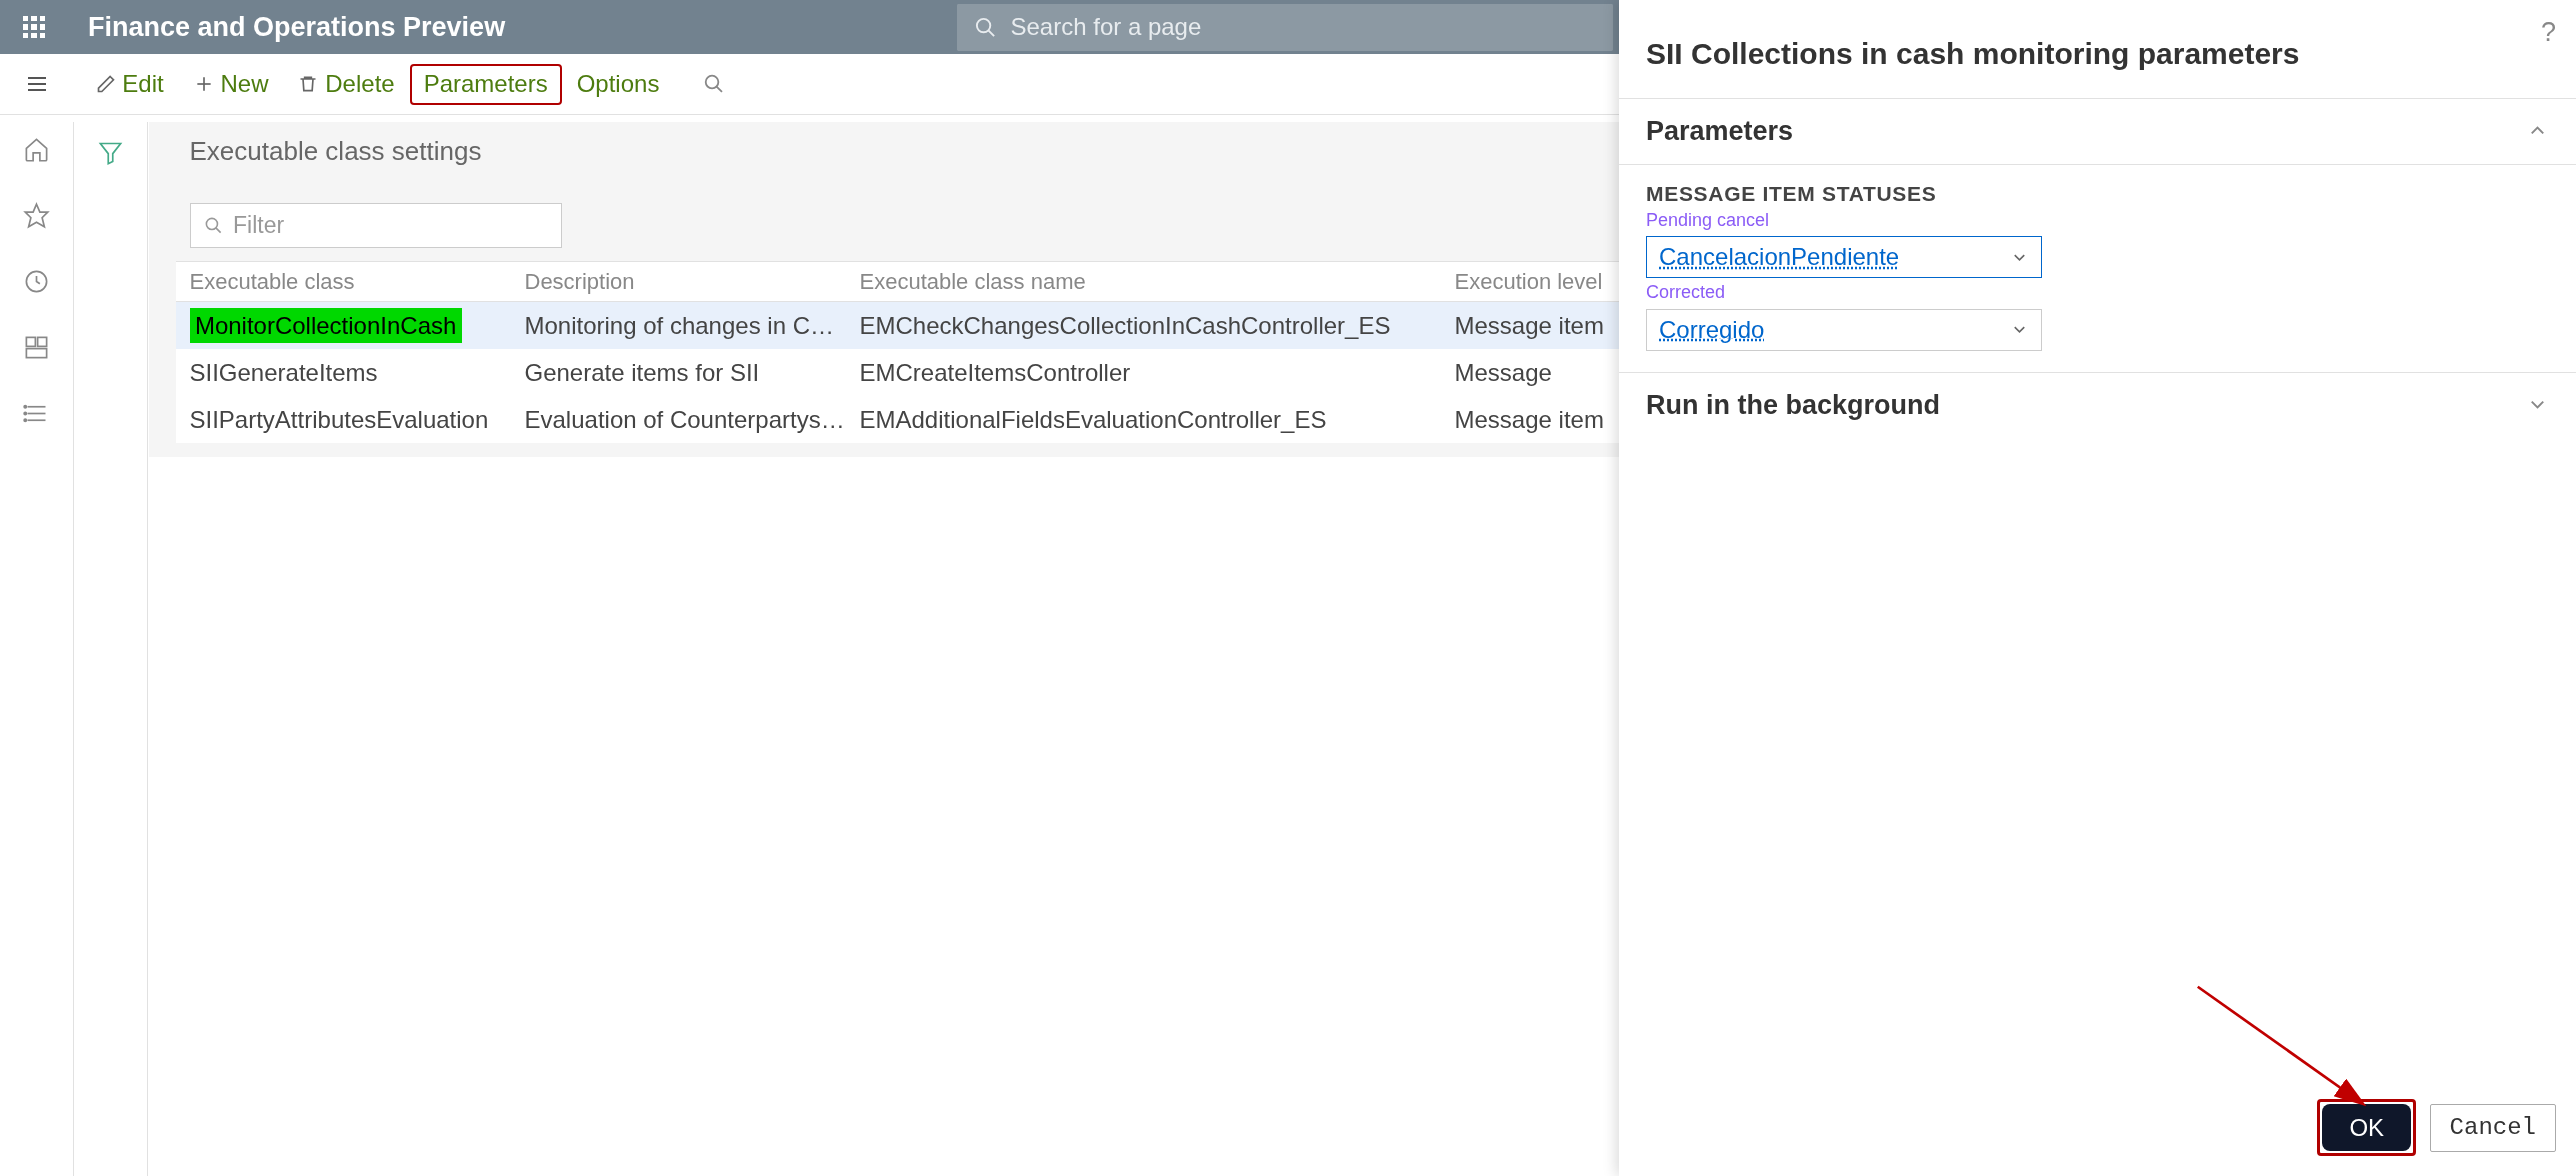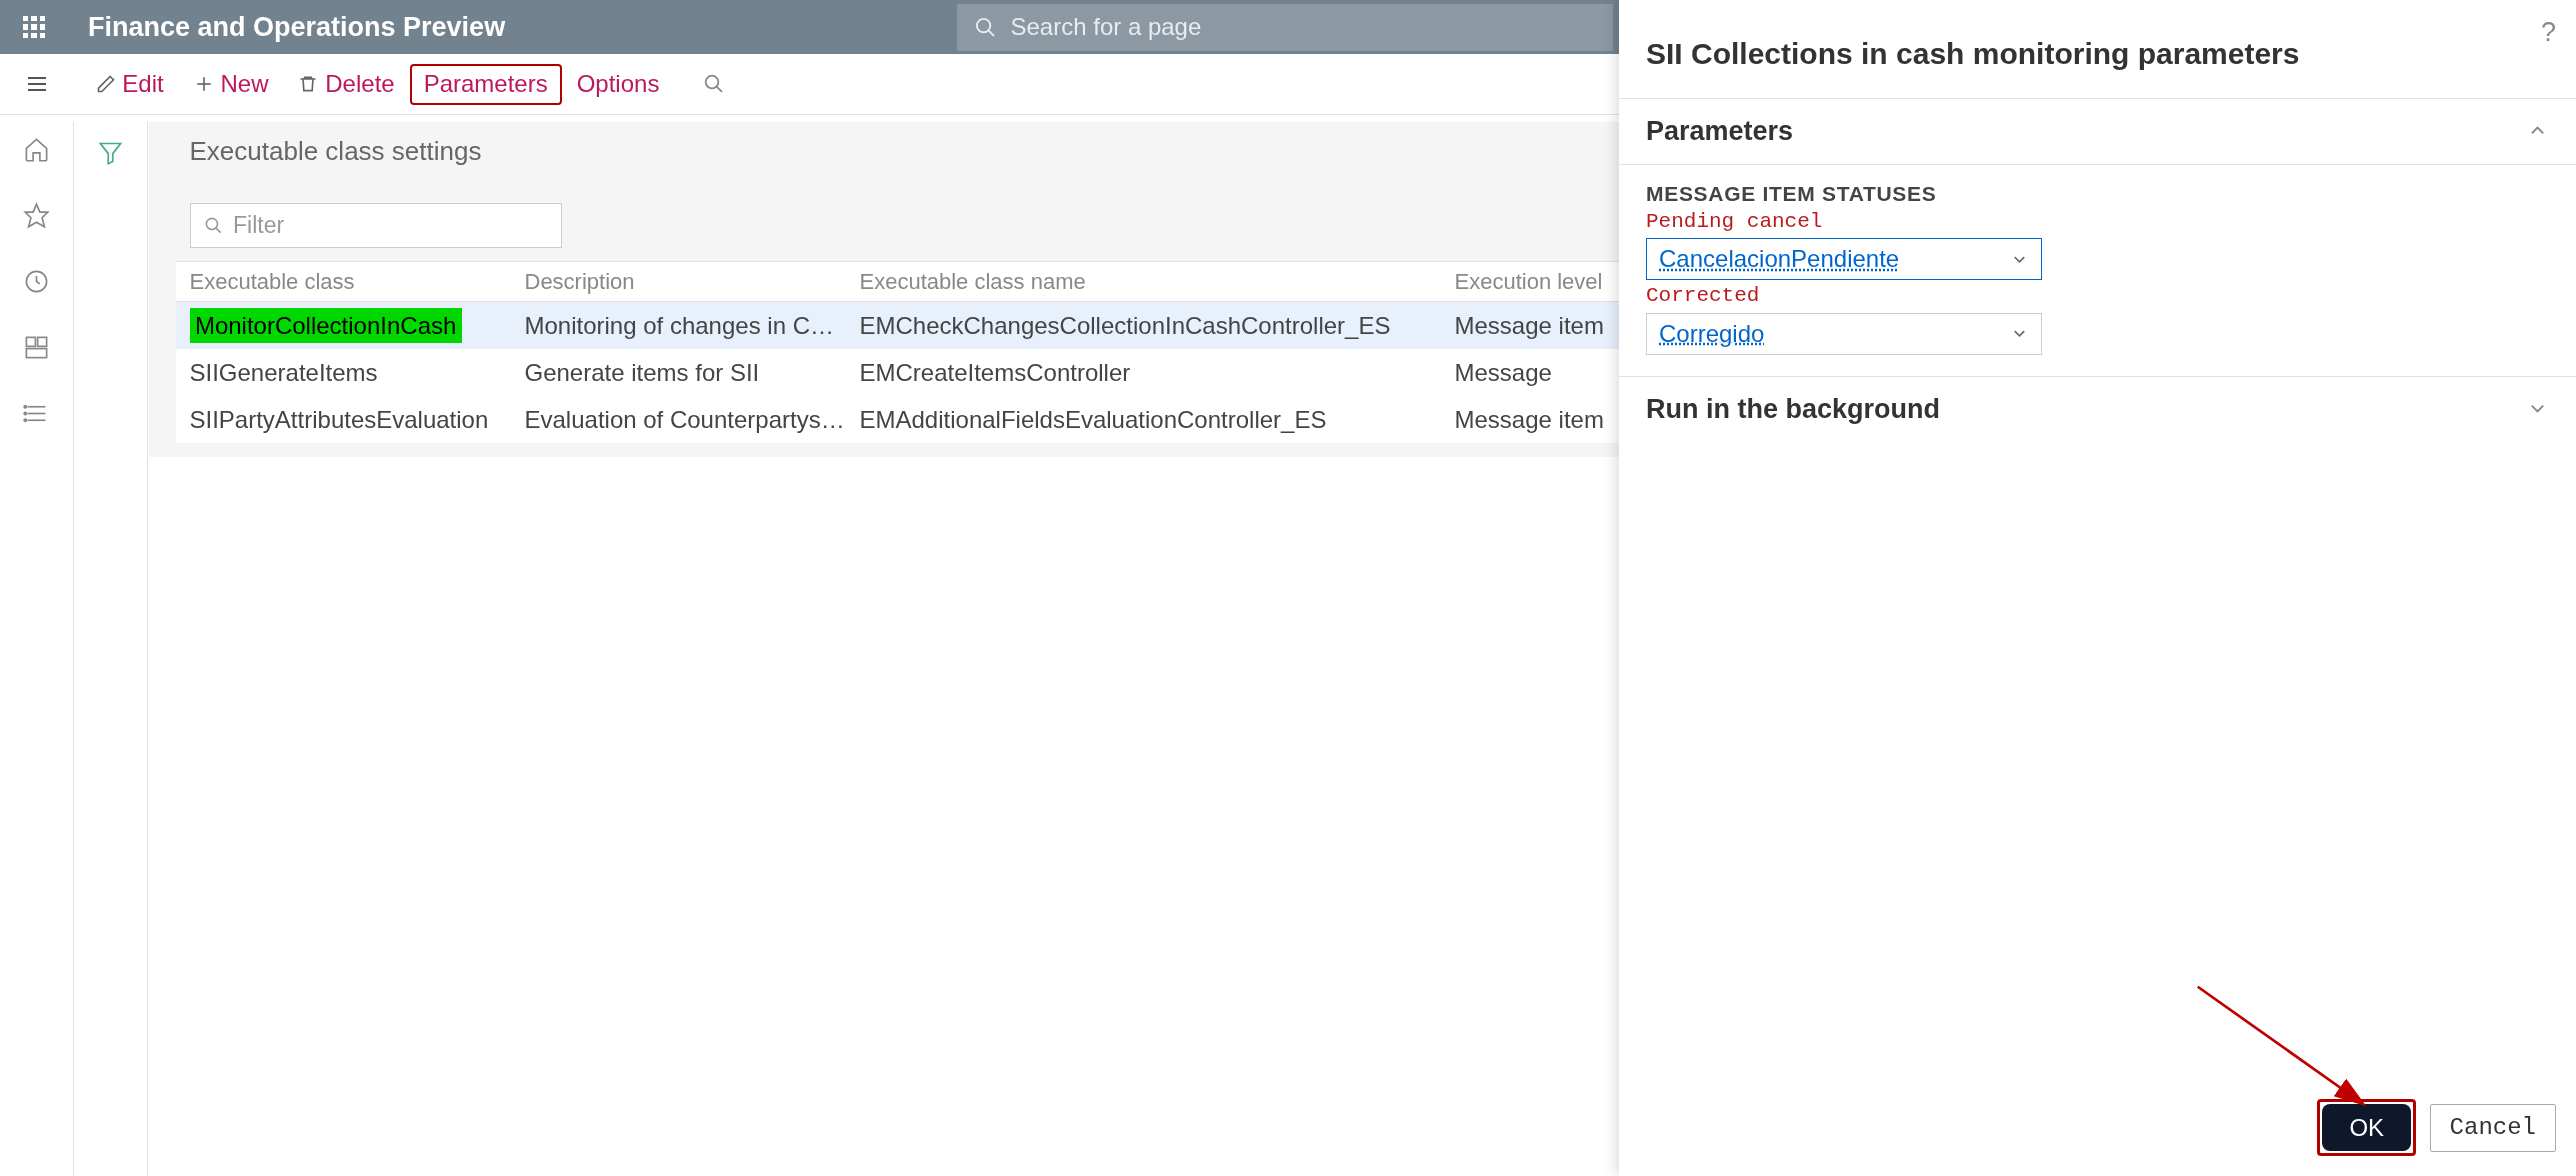--- a/index.html
+++ b/index.html
@@ -58,21 +58,21 @@
       display: flex; 
       align-items: center; 
       justify-content: center;
       color: #555;
     }
     .action-item {
       display: flex;
       align-items: center;
       padding: 0 15px;
       height: 41px;
-      color: #be185d;
+      color: #4d7c0f;
       font-size: 24px;
       cursor: pointer;
     }
     .action-item svg, .action-item .icon { margin-right: 6.8px; }
     .action-item.boxed {
       border: 2.7px solid #b00000;
       border-radius: 4px;
       padding: 4px 12px;
     }
     .action-search { margin-left: 13.5px; color: #888; }
@@ -200,21 +200,21 @@
     .section-title { font-size: 27px; font-weight: 600; color: #333; }
     .chevron { color: #888; }
     .panel-body { padding: 17px 27px; }
     .subsection-label { 
       font-size: 21px; 
       color: #444; 
       font-weight: 600; 
       letter-spacing: 0.7px; 
       margin-bottom: 4px; 
     }
-    .field-label { font-size: 21px; color: #b91c1c; margin-bottom: 5.4px; font-family: Liberation Mono, monospace; }
+    .field-label { font-size: 18px; color: #8b5cf6; margin-bottom: 5.4px; }
     .select-box {
       width: 396px;
       height: 42px;
       border: 0.7px solid #ccc;
       display: flex;
       align-items: center;
       justify-content: space-between;
       padding: 9px 12px;
       color: #0066cc;
       font-size: 24px;

